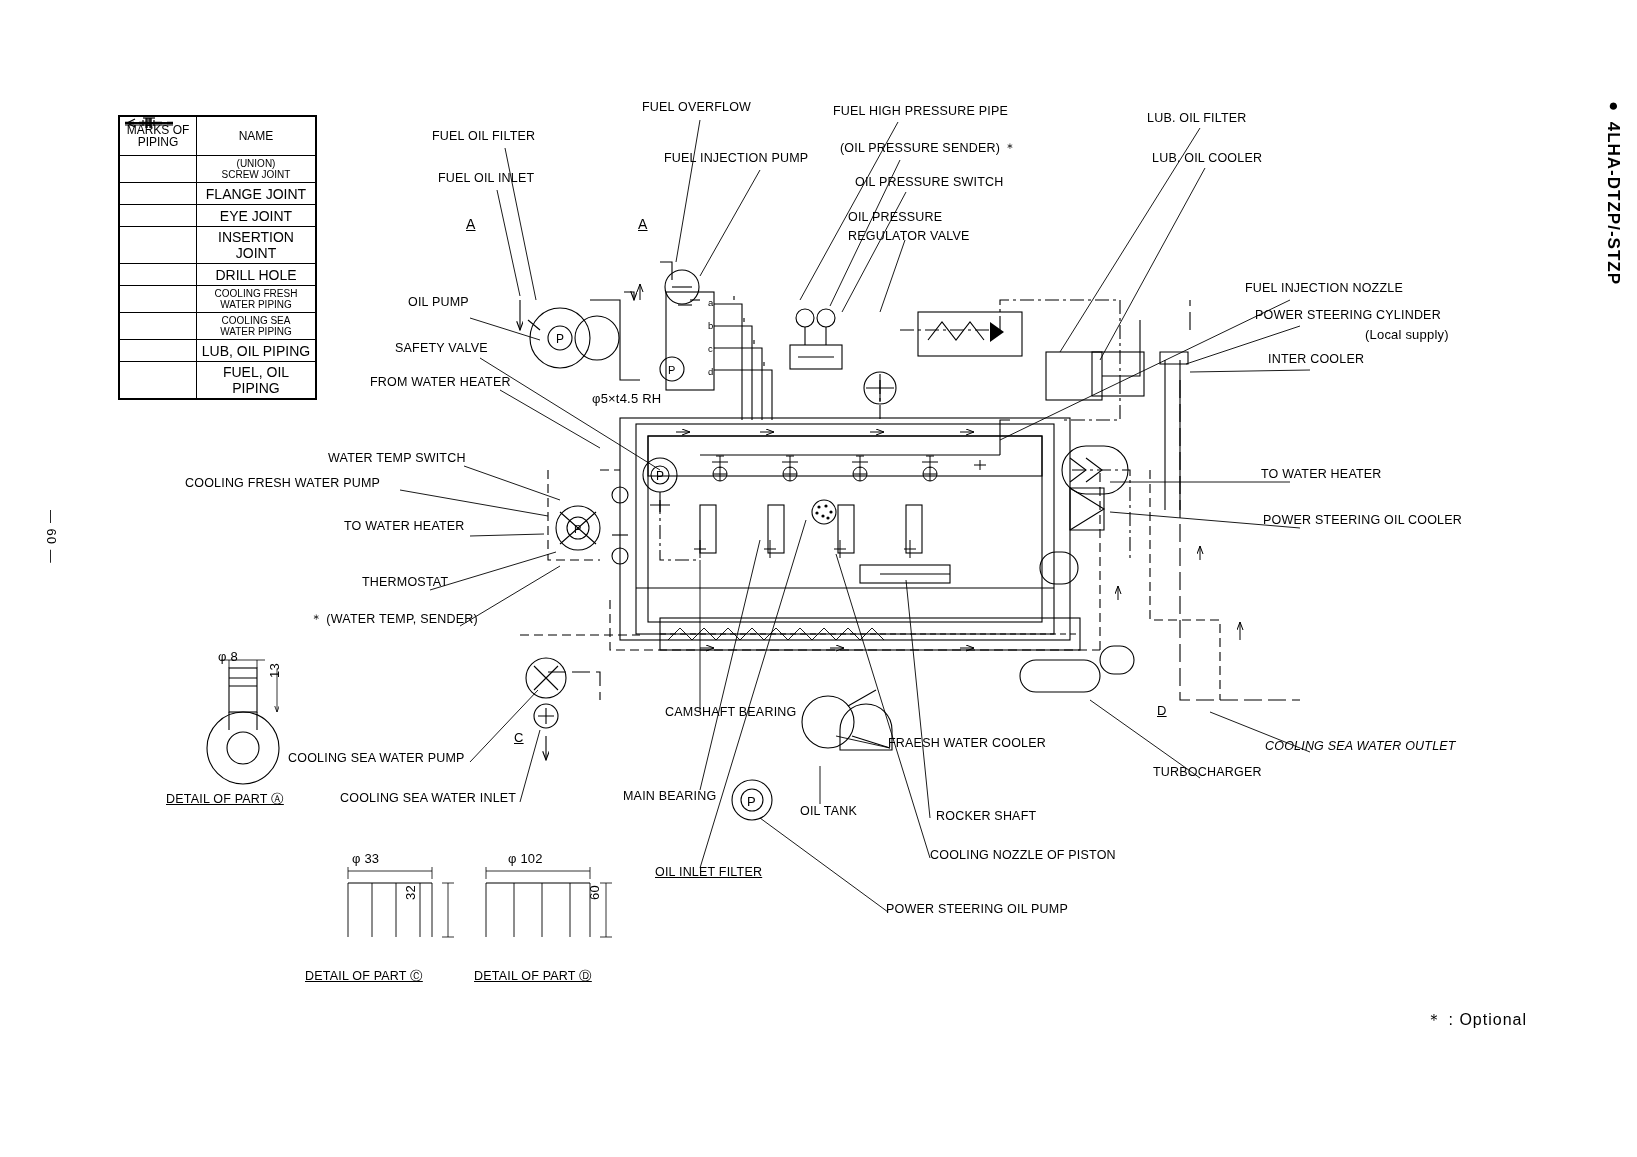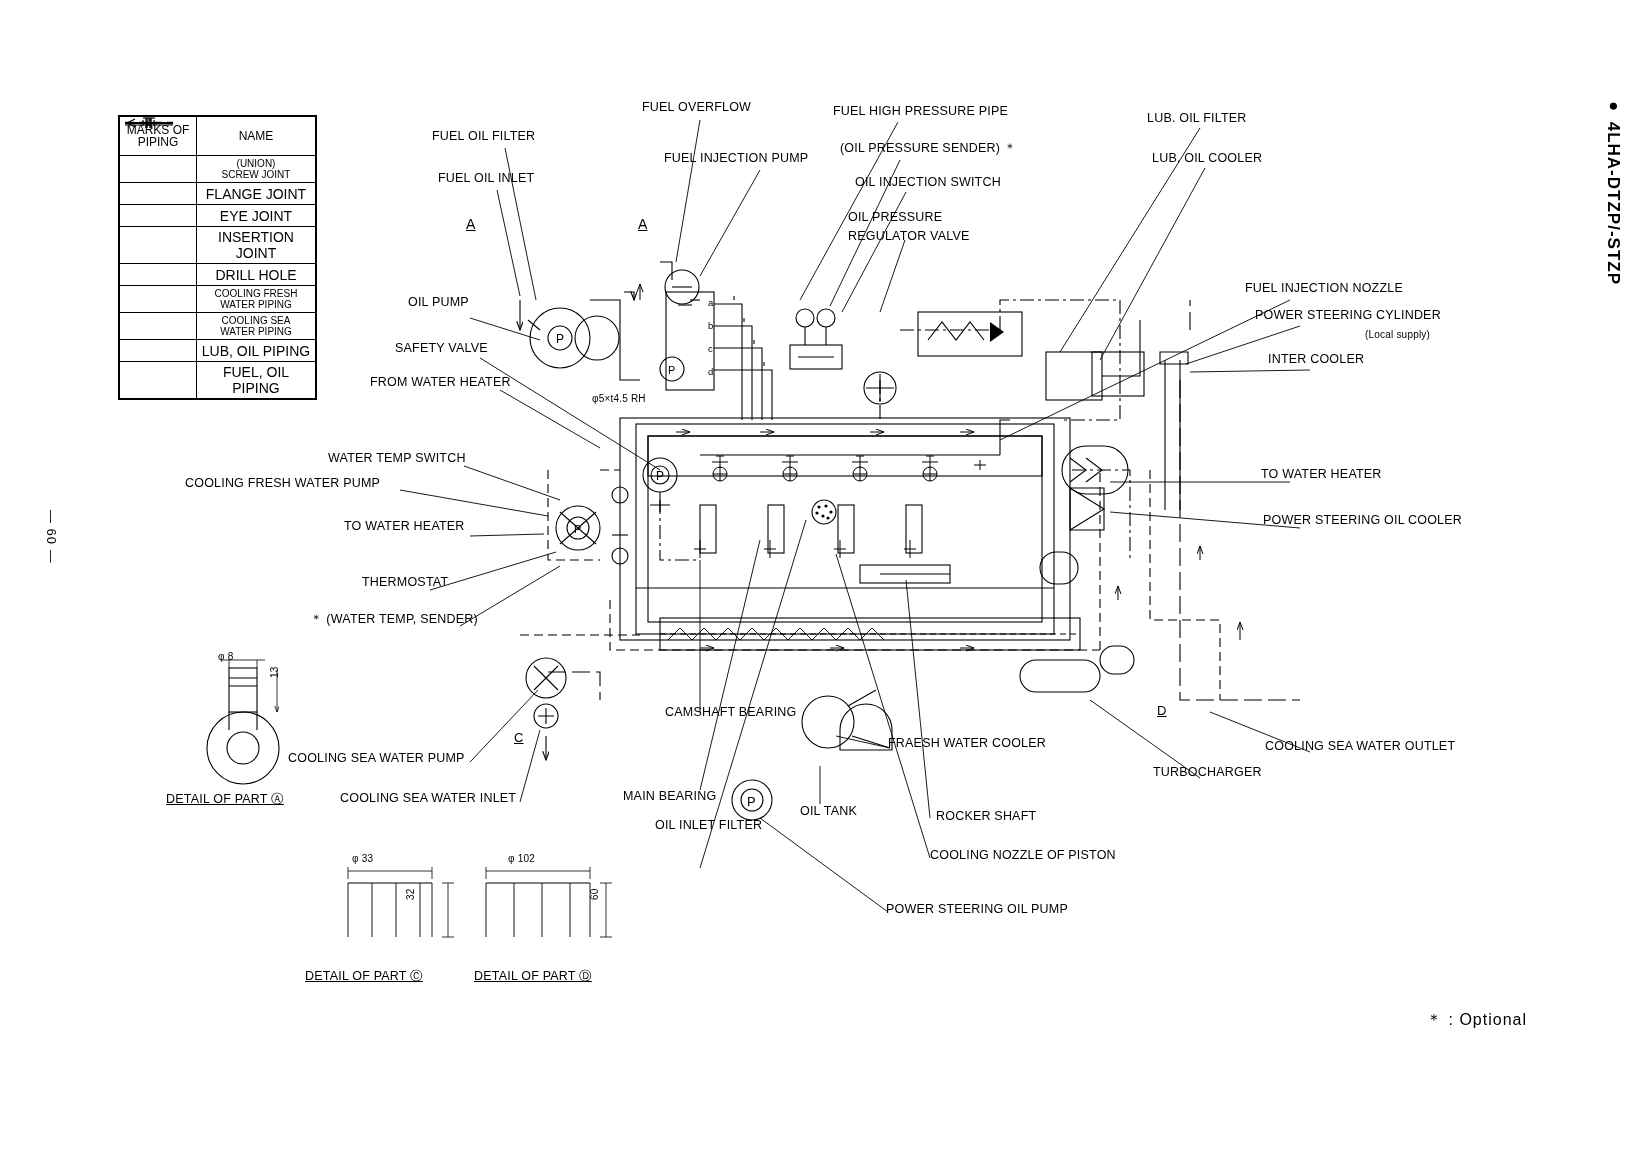--- a/index.html
+++ b/index.html
@@ -1,21 +1,21 @@
 <!DOCTYPE html>
 <html><head>
 <meta charset="utf-8">
 <style>
   html,body{margin:0;padding:0;background:#fff;}
   body{width:1637px;height:1157px;position:relative;overflow:hidden;
        font-family:"Liberation Sans", sans-serif;color:#000;}
   .page{position:absolute;left:0;top:0;width:1637px;height:1157px;}
   .lbl{position:absolute;font-size:12.5px;line-height:13px;white-space:nowrap;letter-spacing:.2px;}
   .lbl.u{text-decoration:underline;}
-  .small{font-size:10px;}
+  .small{font-size:13px;}
   .tiny{font-size:9.5px;}
   svg{position:absolute;left:0;top:0;}
   
   .legend{position:absolute;left:118px;top:115px;width:197px;border:1.4px solid #000;border-collapse:collapse;}
   .legend table{border-collapse:collapse;width:100%;}
   .legend td{border:1px solid #000;font-size:14px;text-align:center;padding:2px 2px;height:17px;}
   .legend td.h{height:34px;font-size:12px;}
   .legend td.m{width:72px;}
   .legend .two{line-height:11px;font-size:10px;}
   
@@ -353,48 +353,48 @@
       </g>
     </g>
   </svg>
 
   <div class="lbl" style="left:432px;top:130px;">FUEL OIL FILTER</div>
   <div class="lbl" style="left:402px;top:172px;margin-left:36px;">FUEL OIL INLET</div>
   <div class="lbl" style="left:642px;top:101px;">FUEL OVERFLOW</div>
   <div class="lbl" style="left:664px;top:152px;">FUEL INJECTION PUMP</div>
   <div class="lbl" style="left:833px;top:105px;">FUEL HIGH PRESSURE PIPE</div>
   <div class="lbl" style="left:840px;top:142px;">(OIL PRESSURE SENDER) ＊</div>
-  <div class="lbl" style="left:855px;top:176px;">OIL INJECTION SWITCH</div>
+  <div class="lbl" style="left:855px;top:176px;">OIL PRESSURE SWITCH</div>
   <div class="lbl" style="left:848px;top:211px;">OIL PRESSURE</div>
   <div class="lbl" style="left:848px;top:230px;">REGULATOR VALVE</div>
   <div class="lbl" style="left:1147px;top:112px;">LUB. OIL FILTER</div>
   <div class="lbl" style="left:1152px;top:152px;">LUB. OIL COOLER</div>
   <div class="lbl" style="left:1245px;top:282px;">FUEL  INJECTION  NOZZLE</div>
   <div class="lbl" style="left:1255px;top:309px;">POWER STEERING CYLINDER</div>
   <div class="lbl small" style="left:1365px;top:328px;">(Local supply)</div>
   <div class="lbl" style="left:1268px;top:353px;">INTER  COOLER</div>
   <div class="lbl" style="left:1261px;top:468px;">TO  WATER  HEATER</div>
   <div class="lbl" style="left:1263px;top:514px;">POWER STEERING OIL COOLER</div>
-  <div class="lbl" style="left:1265px;top:740px;">COOLING SEA WATER OUTLET</div>
+  <div class="lbl" style="left:1265px;top:740px;font-style:italic;">COOLING SEA WATER OUTLET</div>
   <div class="lbl" style="left:1153px;top:766px;">TURBOCHARGER</div>
 
   <div class="lbl" style="left:408px;top:296px;">OIL PUMP</div>
   <div class="lbl" style="left:395px;top:342px;">SAFETY VALVE</div>
   <div class="lbl" style="left:370px;top:376px;">FROM WATER HEATER</div>
   <div class="lbl" style="left:328px;top:452px;">WATER TEMP SWITCH</div>
   <div class="lbl" style="left:185px;top:477px;">COOLING  FRESH WATER PUMP</div>
   <div class="lbl" style="left:344px;top:520px;">TO WATER HEATER</div>
   <div class="lbl" style="left:362px;top:576px;">THERMOSTAT</div>
   <div class="lbl" style="left:291px;top:613px;margin-left:19px;">＊ (WATER TEMP, SENDER)</div>
   <div class="lbl" style="left:288px;top:752px;">COOLING SEA WATER PUMP</div>
   <div class="lbl" style="left:340px;top:792px;">COOLING SEA WATER INLET</div>
 
   <div class="lbl" style="left:665px;top:706px;">CAMSHAFT BEARING</div>
   <div class="lbl" style="left:623px;top:790px;">MAIN BEARING</div>
-  <div class="lbl" style="left:655px;top:819px;">OIL INLET FILTER</div>
+  <div class="lbl" style="left:655px;top:866px;text-decoration:underline;">OIL INLET FILTER</div>
   <div class="lbl" style="left:800px;top:805px;">OIL TANK</div>
   <div class="lbl" style="left:888px;top:737px;">FRAESH WATER COOLER</div>
   <div class="lbl" style="left:936px;top:810px;">ROCKER SHAFT</div>
   <div class="lbl" style="left:930px;top:849px;">COOLING NOZZLE OF PISTON</div>
   <div class="lbl" style="left:886px;top:903px;">POWER STEERING OIL PUMP</div>
 
   <div class="lbl small" style="left:592px;top:392px;">φ5×t4.5 RH</div>
 
   <div class="lbl u" style="left:466px;top:218px;font-size:14px;">A</div>
   <div class="lbl u" style="left:638px;top:218px;font-size:14px;">A</div>

